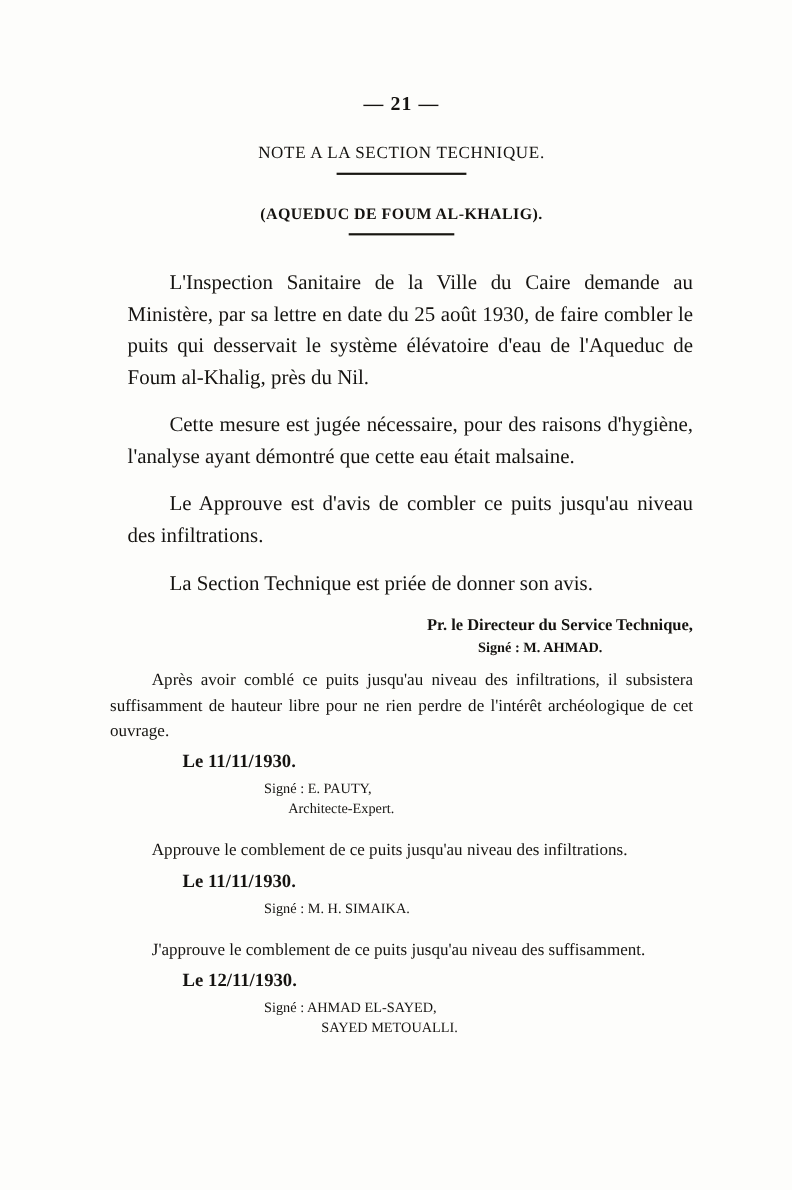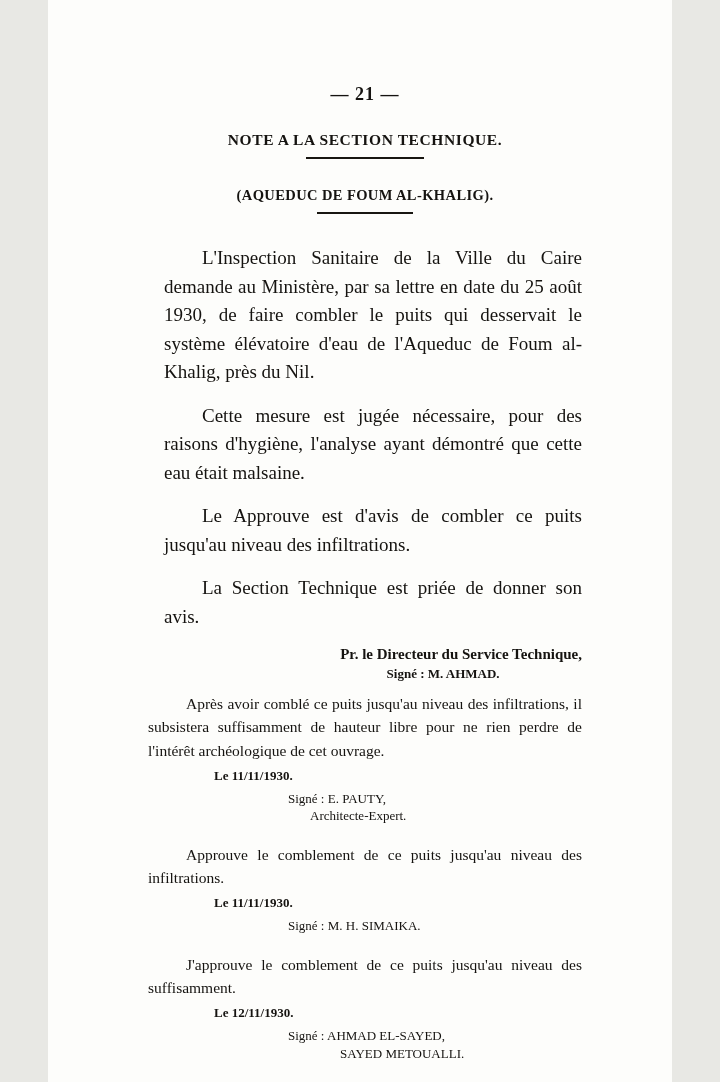--- a/index.html
+++ b/index.html
@@ -2,41 +2,41 @@
 <html><head>
 <meta charset="utf-8">
 <style>
   html, body {
     margin: 0;
     padding: 0;
     background: #e8e8e4;
   }
   .page {
     position: relative;
-    width: 624px;
+    width: 720px;
     height: 1082px;
     margin: 0 auto;
     background: #fdfdfb;
     box-sizing: border-box;
     padding: 84px 90px 40px 100px;
     color: #151310;
     font-family: "Liberation Serif", "DejaVu Serif", serif;
     overflow: hidden;
   }
   .centered { text-align: center; }
 
   .page-number {
     font-size: 18px;
     font-weight: 700;
     letter-spacing: 1px;
     margin-bottom: 26px;
   }
   .doc-title {
     font-size: 15.5px;
-    font-weight: 700;
+    font-weight: 400;
     letter-spacing: 0.6px;
     text-align: center;
   }
   .rule {
     height: 2px;
     background: #181611;
     border: 0;
     margin: 8px auto 0 auto;
   }
   .rule.title-rule { width: 118px; margin-bottom: 28px; }
@@ -72,21 +72,21 @@
   }
 
   .annot-par {
     font-size: 15.5px;
     line-height: 1.5;
     text-align: justify;
     text-indent: 38px;
     margin: 0 0 6px 0;
   }
   .annot-date {
-    font-size: 13px;
+    font-size: 17px;
     font-weight: 700;
     margin: 4px 0 6px 66px;
   }
   .annot-sig {
     font-size: 13px;
     font-weight: 400;
     line-height: 1.35;
     margin: 0 0 18px 140px;
   }
   .annot-sig .sig-line2 { margin-left: 22px; }

